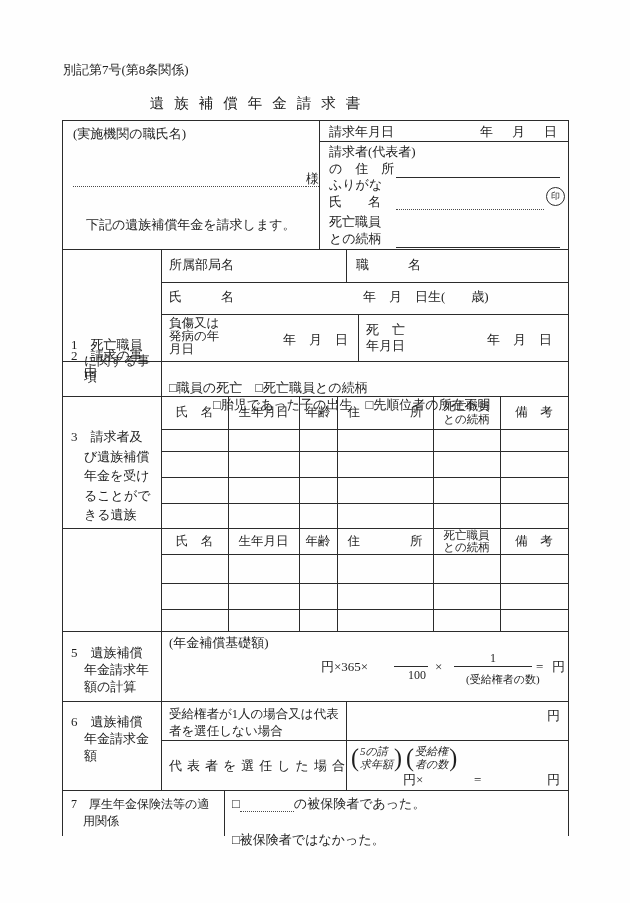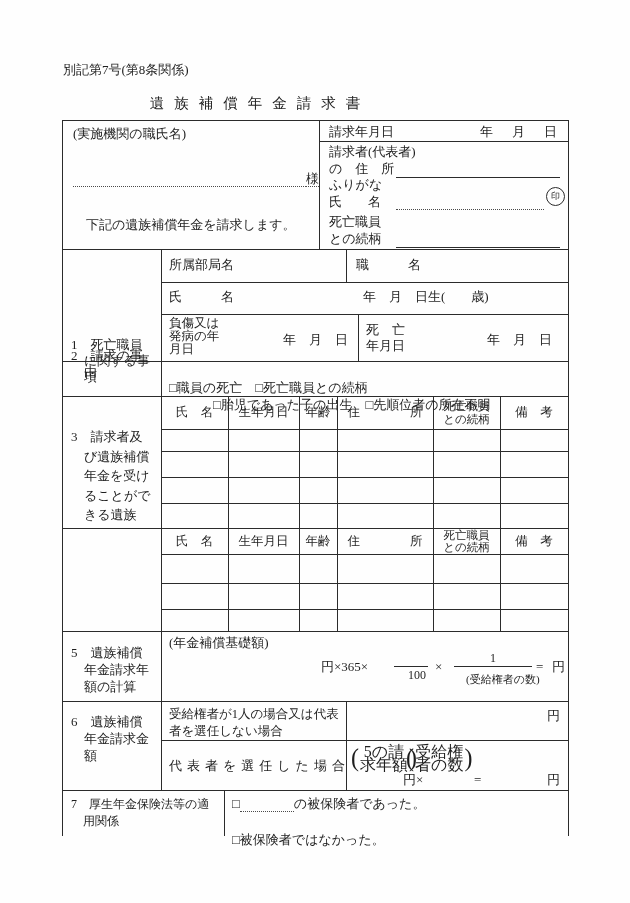--- a/index.html
+++ b/index.html
@@ -16,21 +16,21 @@
            font-size:12.5px;line-height:13px;text-align:center;white-space:pre-line;}
   .seal{position:absolute;width:17px;height:17px;border:1.2px solid #2b2b2b;border-radius:50%;
         display:flex;align-items:center;justify-content:center;font-size:9px;line-height:9px;}
   .frac{position:absolute;text-align:center;}
   .frac .num{border-bottom:1px solid #2b2b2b;height:16px;line-height:16px;font-size:12px;}
   .frac .den{font-size:12px;line-height:14px;margin-top:1px;margin-left:12px;}
   .cb{display:inline-block;}
   .gap13{display:inline-block;width:13px;}
   .paren{position:absolute;display:flex;align-items:center;}
   .paren .pch{font-size:24px;line-height:30px;font-weight:400;transform:scaleY(1.05);}
-  .paren .ptxt{font-size:16px;line-height:13px;white-space:pre-line;text-align:center;padding:0 1px;}
+  .paren .ptxt{font-size:11px;line-height:13px;white-space:pre-line;text-align:left;padding:0 1px;font-style:italic;}
   .flexend{display:flex;align-items:flex-end;}
 </style>
 </head>
 <body>
 
 <div class="page">
 
   <div class="t" style="left:63px;top:62px;">別記第7号(第8条関係)</div>
   <div class="t" style="left:0;top:95px;width:520px;text-align:center;font-size:14.5px;letter-spacing:10px;">遺族補償年金請求書</div>
 

